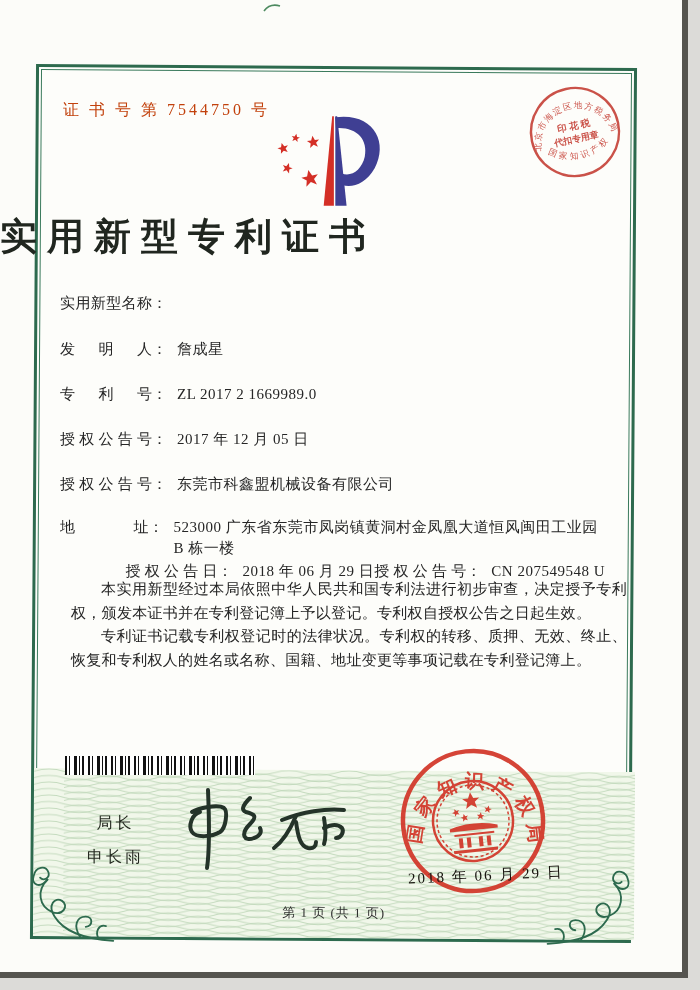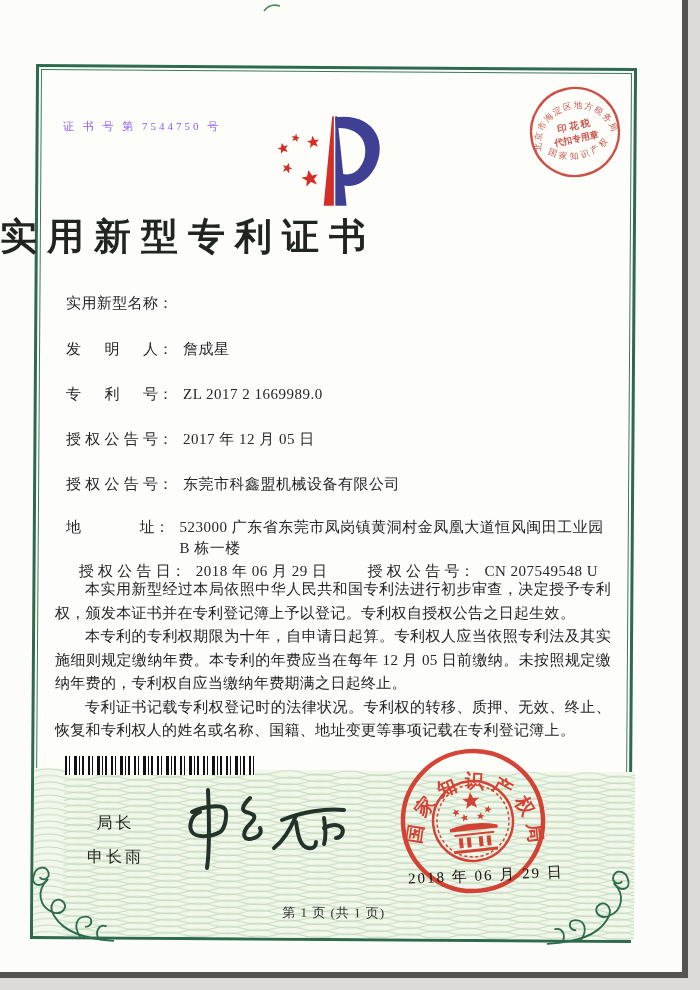--- a/index.html
+++ b/index.html
@@ -29,42 +29,42 @@
   .guilloche {
     position:absolute; left:0; right:0; bottom:0; height:168px;
   }
   .corner-flourish { position:absolute; width:92px; height:92px; bottom:-8px; }
   .corner-flourish.left  { left:-8px; }
   .corner-flourish.right { right:-8px; transform:scaleX(-1); }
   .speck { position:absolute; left:262px; top:2px; width:20px; height:12px; }
 
   
   .cert-number {
-    position:absolute; left:63px; top:100px; font-size:11px; color:#8b5cf6;
-    letter-spacing:3px; z-index:3;margin-top:19px;
+    position:absolute; left:63px; top:100px; font-size:16px; color:#c2410c;
+    letter-spacing:3px; z-index:3;
   }
   .logo { position:absolute; left:262px; top:110px; width:140px; height:104px; z-index:3; }
   .title {
     position:absolute; left:0; width:688px; top:212px; text-align:left;
     font-size:37px; font-weight:700; color:#20261f; letter-spacing:10px; z-index:3;
   }
 
   
-  .fields { position:absolute; left:66px; top:293px; width:548px; z-index:3;font-family:Liberation Serif, serif; }
+  .fields { position:absolute; left:60px; top:293px; width:548px; z-index:3;font-family:Liberation Serif, serif; }
   .f-row { display:flex; align-items:flex-start; font-size:15px; color:#262626; line-height:21px; }
   .f-label { display:inline-block; width:92px; text-align:justify; text-align-last:justify; }
   .f-colon { display:inline-block; }
   .f-value { margin-left:10px; letter-spacing:0.5px; }
   .mb25{margin-bottom:25px}.mb24{margin-bottom:24px}.mb22{margin-bottom:22px}.mb2{margin-bottom:2px}
   .addr-value { width:452px; }
-  .f-row.double { justify-content:center; width:545px;gap:40px; }
+  .f-row.double { justify-content:flex-end; width:545px; }
   .pair { display:flex; }
 
   
-  .body-text { position:absolute; left:55px; top:578px; width:556px; z-index:3; }
+  .body-text { position:absolute; left:71px; top:578px; width:556px; z-index:3; }
   .body-text p {
     font-size:15px; line-height:23.5px; color:#242424; text-align:justify;
     text-indent:2em; letter-spacing:0.3px;
   }
 
   
   .barcode {
     position:absolute; left:65px; top:756px; width:190px; height:19px; z-index:3;
     background:repeating-linear-gradient(90deg,
       #111 0 2px, #fff 2px 4px, #111 4px 5px, #fff 5px 9px,
@@ -198,21 +198,20 @@
       <span class="pair">
         <span class="f-label">授权公告号</span>
           <span class="f-colon">：</span>
         <span class="f-value">CN 207549548 U</span>
       </span>
     </div>
   </div>
 
   <div class="body-text">
     <p>本实用新型经过本局依照中华人民共和国专利法进行初步审查，决定授予专利权，颁发本证书并在专利登记簿上予以登记。专利权自授权公告之日起生效。</p>
-    <p>本专利的专利权期限为十年，自申请日起算。专利权人应当依照专利法及其实施细则规定缴纳年费。本专利的年费应当在每年 12 月 05 日前缴纳。未按照规定缴纳年费的，专利权自应当缴纳年费期满之日起终止。</p>
     <p>专利证书记载专利权登记时的法律状况。专利权的转移、质押、无效、终止、恢复和专利权人的姓名或名称、国籍、地址变更等事项记载在专利登记簿上。</p>
   </div>
 
   <div class="barcode"></div>
 
   <div class="signer">
     <div>局长</div>
     <div>申长雨</div>
   </div>
 

